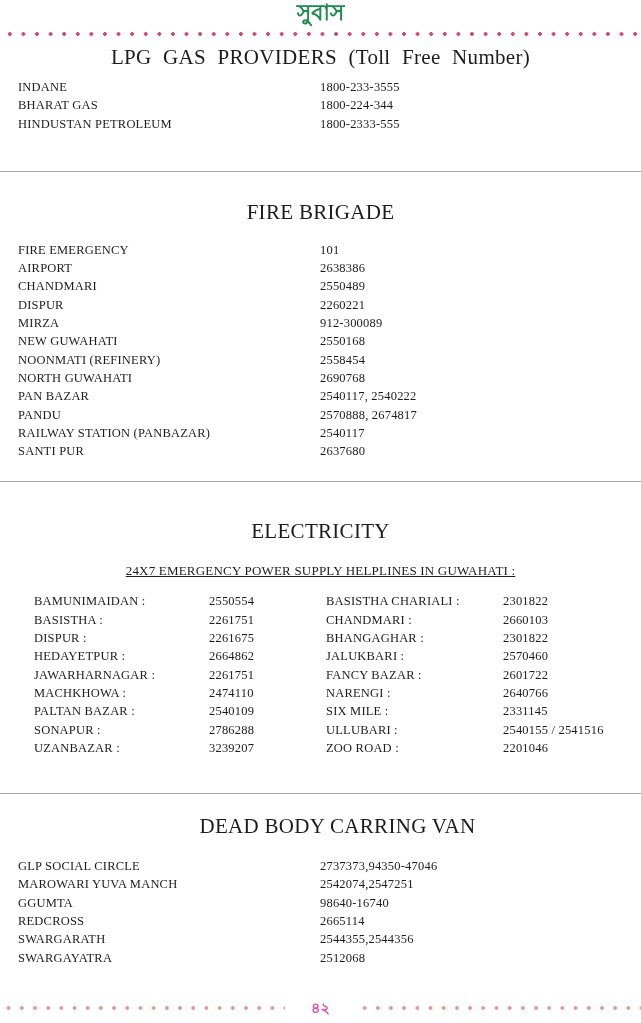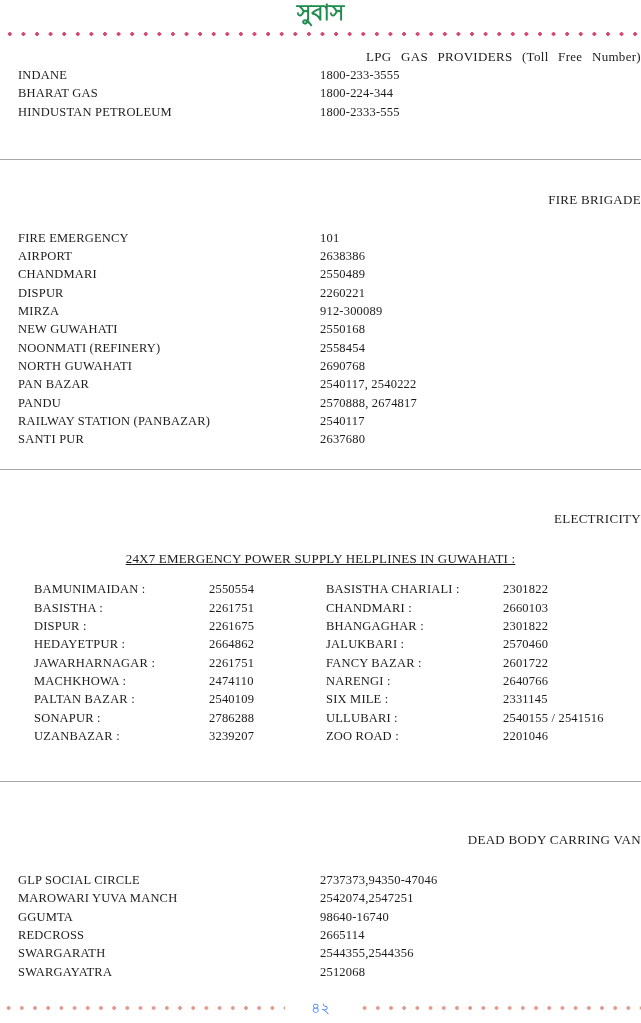--- a/index.html
+++ b/index.html
@@ -24,22 +24,22 @@
   }
   .dotline {
     height: 6px;
     background-image: radial-gradient(circle, #d64a72 1.8px, transparent 2.1px);
     background-size: 13.6px 6px;
     background-position: 3px center;
     background-repeat: repeat-x;
   }
   .dotline.top { margin-top: 2px; }
   .section-title {
-    text-align: right;
-    font-size: 13px;
+    text-align: center;
+    font-size: 21px;
     line-height: 18px;
     letter-spacing: 0.3px;
   }
   .section-title.wide { word-spacing: 6px; }
   .section-subtitle {
     text-align: center;
     font-size: 13px;
     line-height: 15px;
     letter-spacing: 0.2px;
   }
@@ -54,34 +54,34 @@
     align-items: center;
   }
   .footer .dots {
     flex: 1;
     height: 6px;
     background-image: radial-gradient(circle, #e69b92 1.8px, transparent 2.1px);
     background-size: 13.2px 6px;
     background-position: 2px center;
     background-repeat: repeat-x;
   }
-  .pagenum { padding: 0 26px; font-size: 14.5px; line-height: 16px; color: #3b82f6; }
+  .pagenum { padding: 0 26px; font-size: 14.5px; line-height: 16px; color: #ec4899; font-weight: bold; }
 
   
   #lpg-title   { margin-top: 11px; }
-  #lpg-rows    { margin-top: 0; }
+  #lpg-rows    { margin-top: 12px; }
   #divider-1   { margin-top: 38px; }
   #fire-title  { margin-top: 31px; }
   #fire-rows   { margin-top: 20px; }
   #divider-2   { margin-top: 21px; }
   #elec-title  { margin-top: 40px; }
   #elec-sub    { margin-top: 23px; text-decoration: underline; }
   #elec-rows   { margin-top: 14px; }
   #divider-3   { margin-top: 36px; }
-  #dead-title  { margin-top: 49px; padding-left: 34px; }
+  #dead-title  { margin-top: 23px; padding-left: 34px; }
   #dead-rows   { margin-top: 22px; }
 </style>
 </head>
 <body>
 
 <div class="page">
 
   <div class="masthead">সুবাস</div>
   <div class="dotline top"></div>
 

